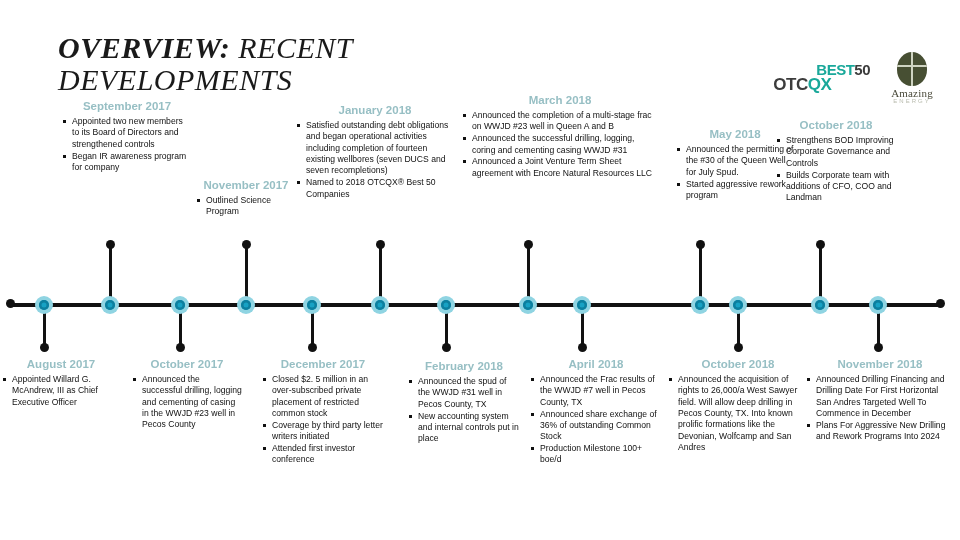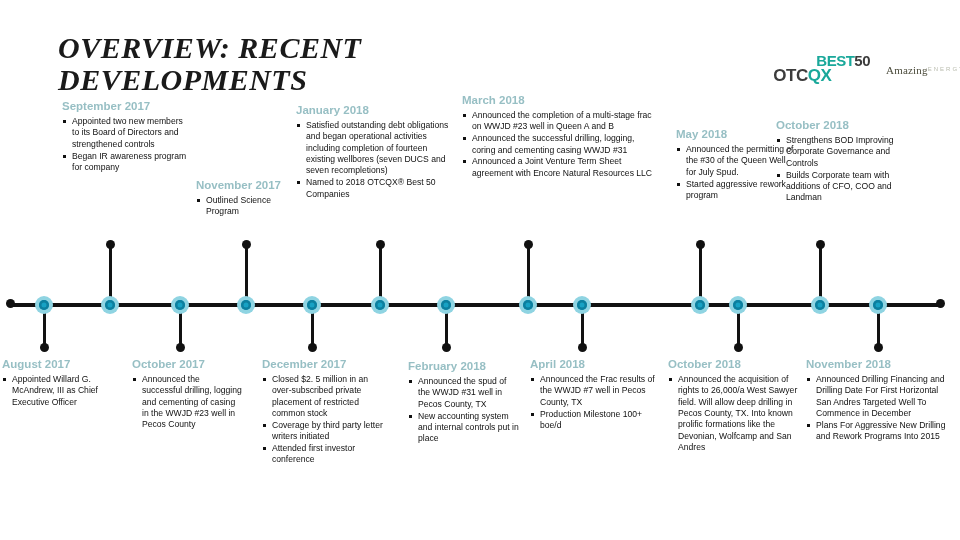--- a/index.html
+++ b/index.html
@@ -25,21 +25,21 @@
     font-style: italic;
     font-weight: bold;
     font-size: 30px;
     line-height: 1.08;
     color: #1a1a1a;
     letter-spacing: 0.5px;
     z-index: 1;
     pointer-events: none;
   }
   #title .t-word-1 { font-weight: bold; }
-  #title .t-rest   { font-weight: bold; }
+  #title .t-rest   { font-weight: normal; }
 
   
   #logos {
     position: absolute;
     right: 22px;
     top: 52px;
     display: flex;
     align-items: center;
     gap: 16px;
   }
@@ -49,21 +49,21 @@
     font-weight: bold;
     letter-spacing: -0.5px;
   }
   .otcqx-r1 { font-size: 15px; margin-left: 43px; }
   .otcqx-r2 { font-size: 17px; }
   .otc-teal { color: #19a89a; }
   .otc-dark { color: #3c3c3c; }
 
   .amazing-logo {
     display: flex;
-    flex-direction: row;
+    flex-direction: column;
     align-items: center;
     width: 52px;
   }
   .amz-mark {
     width: 30px;
     height: 34px;
     border-radius: 50% 50% 48% 48%;
     background: #474f33;
     position: relative;
     overflow: hidden;
@@ -166,20 +166,21 @@
     position: absolute;
     z-index: 1;
   }
   .entry-date {
     font-family: "Liberation Sans", sans-serif;
     font-weight: bold;
     font-size: 11.5px;
     color: #97bfc4;
     margin-bottom: 4px;
     white-space: nowrap;
+    text-align: center;
   }
   .entry-list {
     margin: 0;
     padding: 0;
     list-style: none;
   }
   .entry-list li {
     position: relative;
     padding-left: 10px;
     font-family: "Liberation Sans", sans-serif;
@@ -306,20 +307,21 @@
         <li>Announced a Joint Venture Term Sheet agreement with Encore Natural Resources LLC</li>
       </ul>
     </div>
     <div class="stem" style="left: 582px; height: 42px; top: 305px;"></div>
     <div class="stem-dot" style="left: 582px; top: 343px;"></div>
     <div class="node" style="left: 582px;"></div>
     <div class="entry" style="left: 530px; top: 358px; width: 132px;">
       <div class="entry-date">April 2018</div>
       <ul class="entry-list">
         <li>Announced the Frac results of the WWJD #7 well in Pecos County, TX</li>
+        <li>Announced share exchange of 36% of outstanding Common Stock</li>
         <li>Production Milestone 100+ boe/d</li>
       </ul>
     </div>
     <div class="stem" style="left: 700px; height: 60px; top: 245px;"></div>
     <div class="stem-dot" style="left: 700px; top: 240px;"></div>
     <div class="node" style="left: 700px;"></div>
     <div class="entry" style="left: 676px; top: 128px; width: 118px;">
       <div class="entry-date">May 2018</div>
       <ul class="entry-list">
         <li>Announced the permitting of the #30 of the Queen Well for July Spud.</li>
@@ -345,16 +347,16 @@
         <li>Builds Corporate team with additions of CFO, COO and Landman</li>
       </ul>
     </div>
     <div class="stem" style="left: 878px; height: 42px; top: 305px;"></div>
     <div class="stem-dot" style="left: 878px; top: 343px;"></div>
     <div class="node" style="left: 878px;"></div>
     <div class="entry" style="left: 806px; top: 358px; width: 148px;">
       <div class="entry-date">November 2018</div>
       <ul class="entry-list">
         <li>Announced Drilling Financing and Drilling Date For First Horizontal San Andres Targeted Well To Commence in December</li>
-        <li>Plans For Aggressive New Drilling and Rework Programs Into 2015</li>
+        <li>Plans For Aggressive New Drilling and Rework Programs Into 2024</li>
       </ul>
     </div>
   </div>
 
 </body></html>

